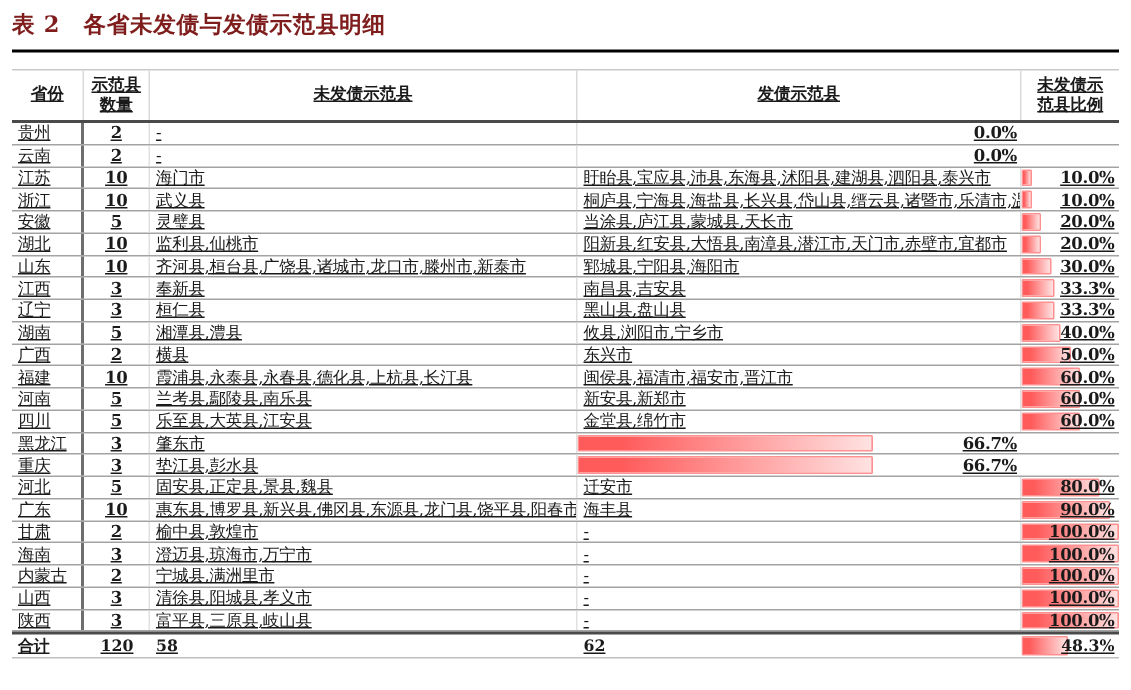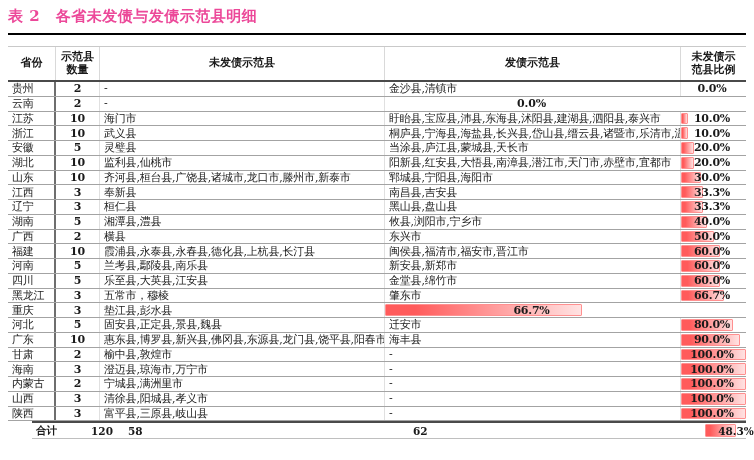--- a/index.html
+++ b/index.html
@@ -1,48 +1,48 @@
 <!DOCTYPE html>
 <html style="--bar-start: #ff5b5b; --bar-end: #ffe2e2; --bar-border: #ff9090;"><head>
 <meta charset="utf-8">
 <style>
   html,body{margin:0;padding:0;}
   body{
     width:754px;height:460px;overflow:hidden;background:#ffffff;
     font-family:"DejaVu Serif","Liberation Serif",serif;color:#1a1a1a;
   }
   .page{padding:5px 8px 0 8px;}
-  .title{font-size:15px;font-weight:bold;color:#ec4899;padding:2px 0 7px 0;letter-spacing:.5px;}
+  .title{font-size:15px;font-weight:bold;color:#7f1d1d;padding:2px 0 7px 0;letter-spacing:.5px;}
   .title-rule{border-top:2px solid #000;margin-bottom:11px;}
   .tbl{width:738px;}
-  .gridrow{display:grid;grid-template-columns:48px 44px 285px 296px 65px;}
+  .gridrow{display:grid;grid-template-columns:48px 44px 285px 296px 65px;text-decoration:underline;}
   .thead{
     font-weight:bold;font-size:11px;height:33px;align-items:center;text-align:center;
     border-top:1px solid #c9c9c9;border-bottom:2px solid #4a4a4a;line-height:1.15;
   }
   .thead .th{white-space:pre-line;height:100%;display:flex;align-items:center;justify-content:center;border-right:1px solid #d9d9d9;}
   .thead .th:last-child{border-right:none;text-align:center;}
   .tr{
     height:13.75px;align-items:center;border-bottom:1px solid #a3a3a3;
     font-size:11px;line-height:1;letter-spacing:-.2px;
   }
   .td{height:100%;display:flex;align-items:center;overflow:hidden;white-space:nowrap;box-sizing:border-box;}
   .col-prov{padding-left:4px;border-right:2px solid #6e6e6e;}
   .col-count{justify-content:center;font-weight:600;border-right:1px solid #e0e0e0;}
   .col-unissued,.col-issued{padding-left:4px;border-right:1px solid #e0e0e0;}
-  .col-ratio{position:relative;justify-content:center;padding-right:3px;font-weight:bold;}
+  .col-ratio{position:relative;justify-content:flex-end;padding-right:3px;font-weight:bold;}
   .bar{
     position:absolute;left:0;top:1px;bottom:1px;box-sizing:border-box;border-radius:1px;
     background:linear-gradient(to right,var(--bar-start,#ff5b5b) 15%,var(--bar-end,#ffe2e2));
     border:1px solid var(--bar-border,#ff9090);
   }
   .pct{position:relative;z-index:1;}
   .total{
     height:15px;font-weight:bold;font-size:10.5px;align-items:center;
-    border-top:2px solid #4a4a4a;border-bottom:1px solid #bfbfbf;margin-left:24px;
+    border-top:2px solid #4a4a4a;border-bottom:1px solid #bfbfbf;
   }
   .total .td{border-right:none;}
   .total .col-prov{border-right:none;}
   .total .col-count{justify-content:center;}
 </style>
 </head>
 <body>
 
 <div class="page">
   <div class="title">表 2　各省未发债与发债示范县明细</div>
@@ -57,21 +57,20 @@
       <div class="th">发债示范县</div>
       <div class="th">未发债示
 范县比例</div>
     </div>
 
     <div id="tbody">
   <div class="gridrow tr">
     <div class="td col-prov">贵州</div>
     <div class="td col-count">2</div>
     <div class="td col-unissued">-</div>
-    <div class="td col-issued">金沙县,清镇市</div>
     <div class="td col-ratio">
 
       <span class="pct">0.0%</span>
     </div>
   </div>
 
   <div class="gridrow tr">
     <div class="td col-prov">云南</div>
     <div class="td col-count">2</div>
     <div class="td col-unissued">-</div>
@@ -209,21 +208,20 @@
     <div class="td col-issued">金堂县,绵竹市</div>
     <div class="td col-ratio">
       <div class="bar" style="width: 60%;"></div>
       <span class="pct">60.0%</span>
     </div>
   </div>
 
   <div class="gridrow tr">
     <div class="td col-prov">黑龙江</div>
     <div class="td col-count">3</div>
-    <div class="td col-unissued">五常市，穆棱</div>
     <div class="td col-issued">肇东市</div>
     <div class="td col-ratio">
       <div class="bar" style="width: 66.7%;"></div>
       <span class="pct">66.7%</span>
     </div>
   </div>
 
   <div class="gridrow tr">
     <div class="td col-prov">重庆</div>
     <div class="td col-count">3</div>

